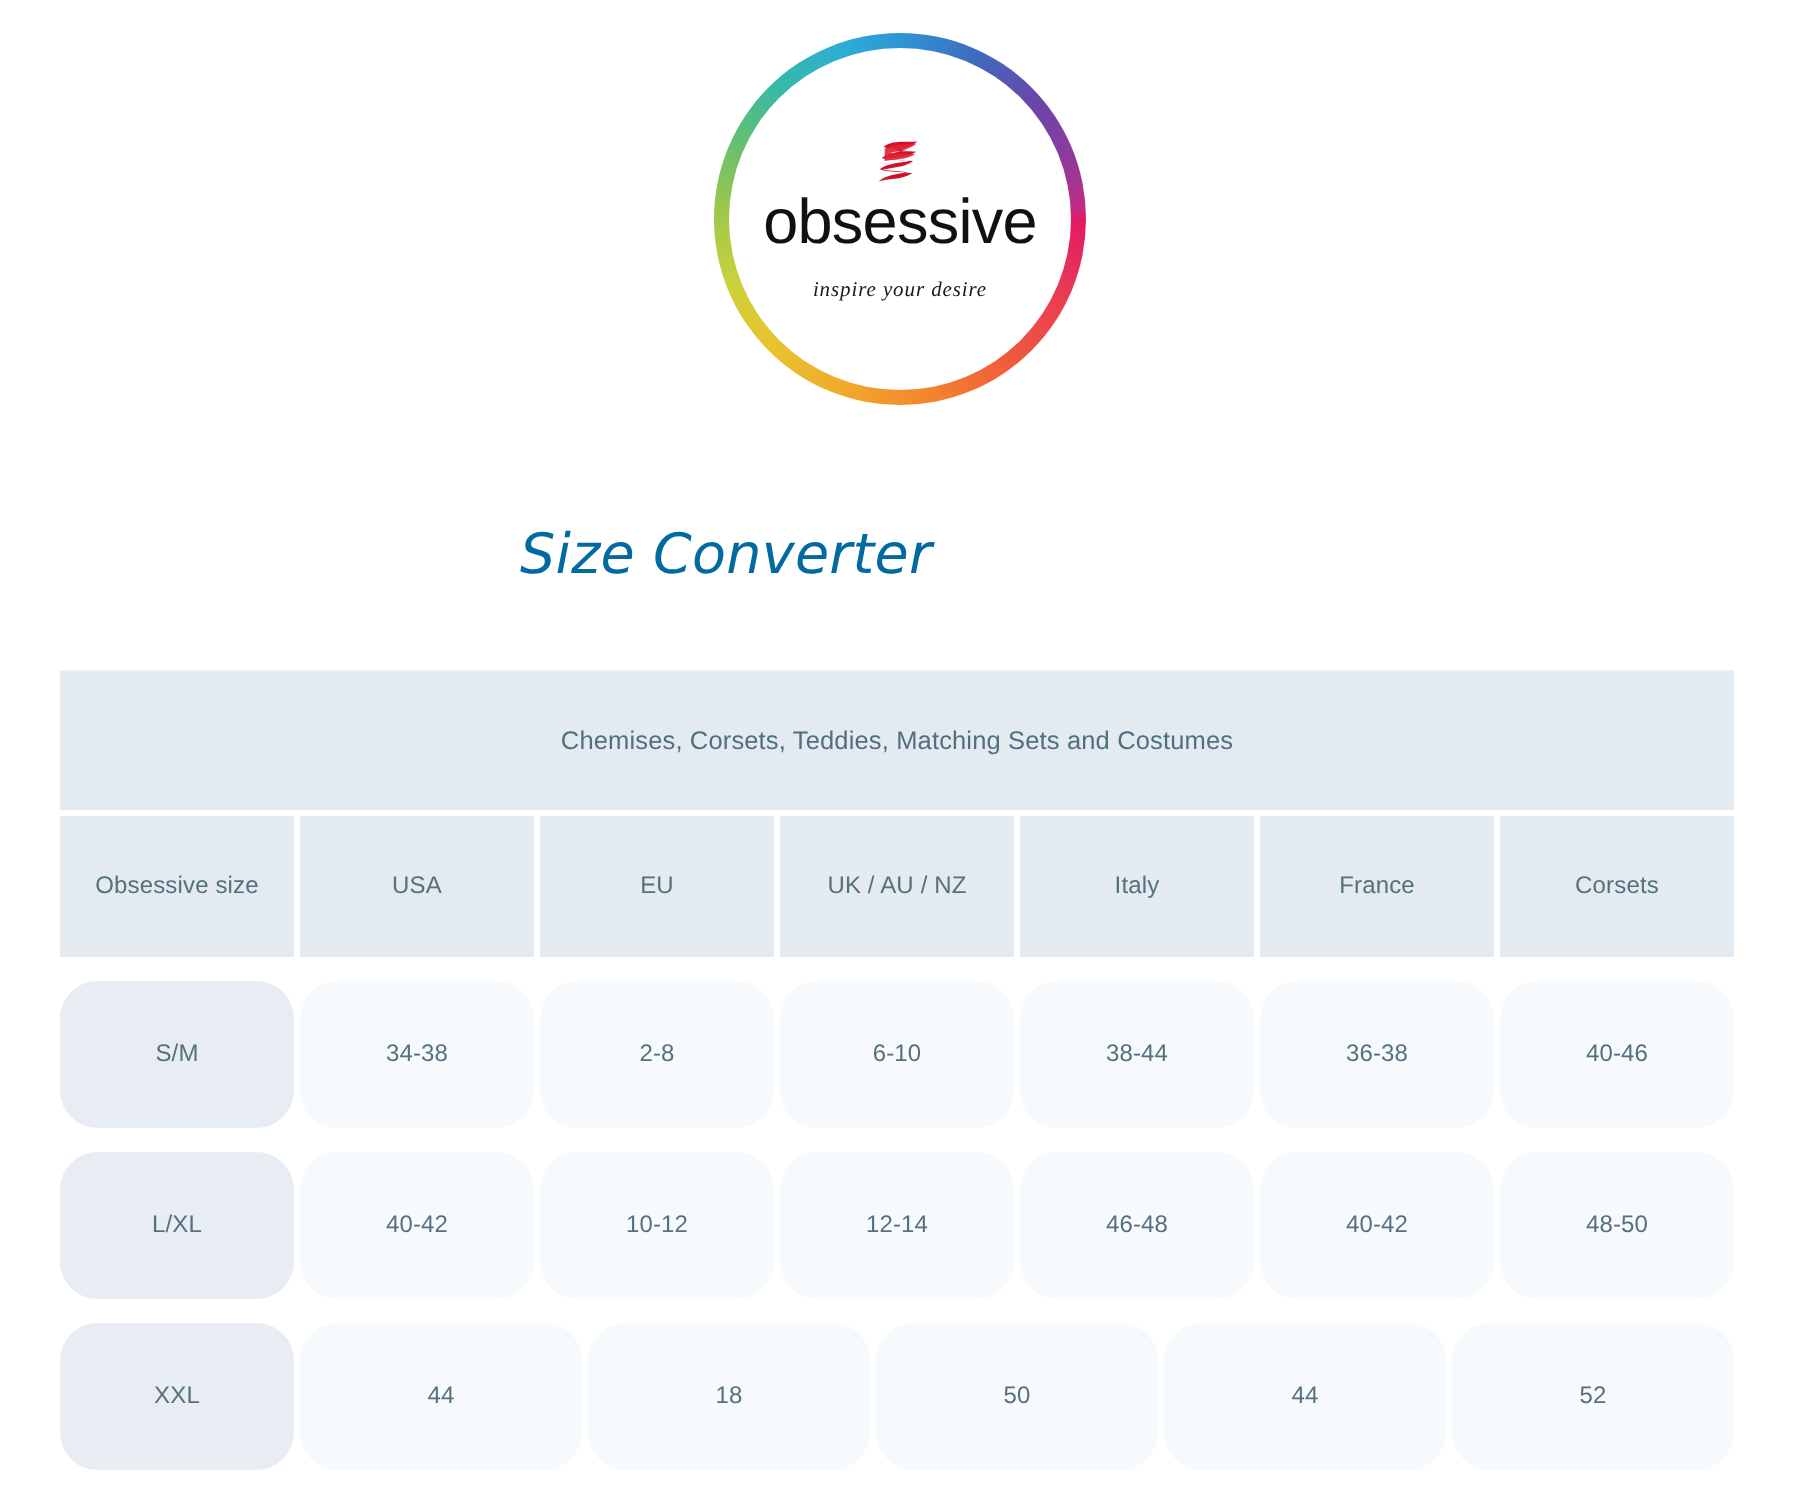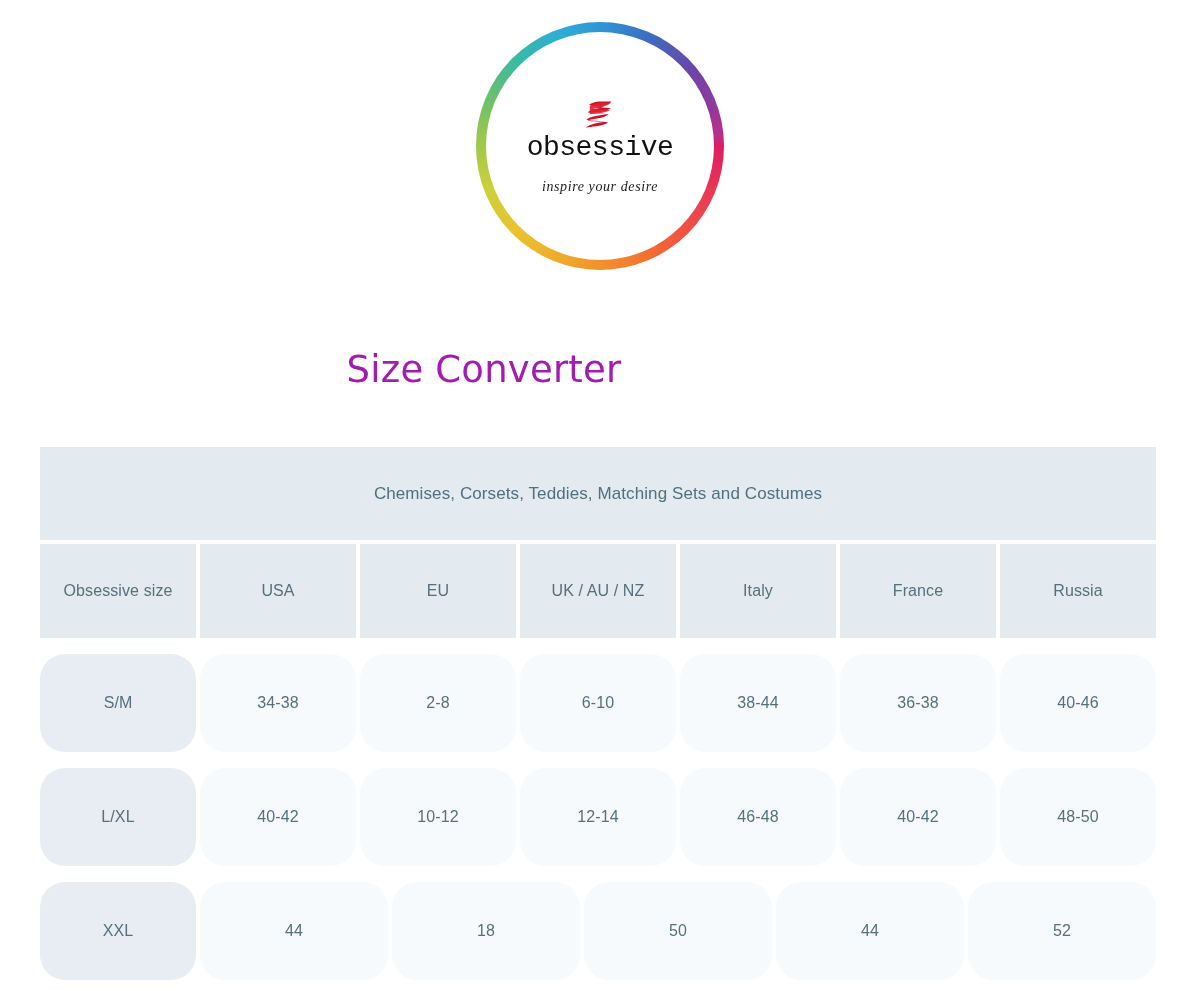--- a/index.html
+++ b/index.html
@@ -82,22 +82,22 @@
     justify-content: center;
   }
 
   .logo-mark {
     width: 34px;
     height: 34px;
     margin-bottom: 2px;
   }
 
   .logo-word {
-    font-family: Liberation Mono, monospace;
-    font-size: 28px;
+    font-family: Liberation Sans, sans-serif;
+    font-size: 42px;
     font-weight: 400;
     letter-spacing: -0.5px;
     color: #111111;
     line-height: 1;
   }
 
   .logo-tagline {
     font-family: "Liberation Serif", serif;
     font-style: italic;
     font-size: 14px;
@@ -109,22 +109,23 @@
   
   .page-title {
     position: absolute;
     left: 0;
     top: 348px;
     width: 968px;
     text-align: center;
     font-family: "DejaVu Sans", sans-serif;
     font-size: 37px;
     font-weight: 400;
-    color: #a21caf;
+    color: #0369a1;
     letter-spacing: 0.2px;
+    font-style: italic;
   }
 
   
   .size-table {
     position: absolute;
     left: 40px;
     top: 447px;
     width: 1116px;
   }
 
@@ -208,21 +209,21 @@
       <div class="subtitle-text">Chemises, Corsets, Teddies, Matching Sets and Costumes</div>
     </div>
 
     <div class="grid-row header-row">
       <div class="cell col-0">Obsessive size</div>
       <div class="cell col-n">USA</div>
       <div class="cell col-n">EU</div>
       <div class="cell col-n">UK / AU / NZ</div>
       <div class="cell col-n">Italy</div>
       <div class="cell col-n">France</div>
-      <div class="cell col-n">Russia</div>
+      <div class="cell col-n">Corsets</div>
     </div>
 
     <div class="grid-row data-row">
       <div class="cell col-0">S/M</div>
       <div class="cell col-n">34-38</div>
       <div class="cell col-n">2-8</div>
       <div class="cell col-n">6-10</div>
       <div class="cell col-n">38-44</div>
       <div class="cell col-n">36-38</div>
       <div class="cell col-n">40-46</div>

